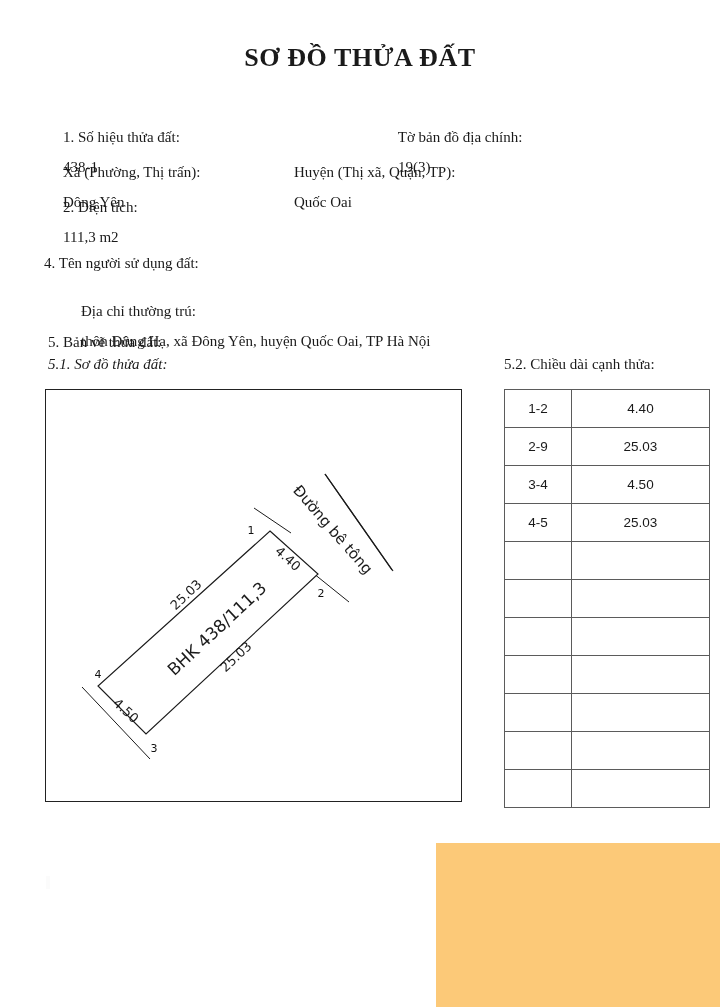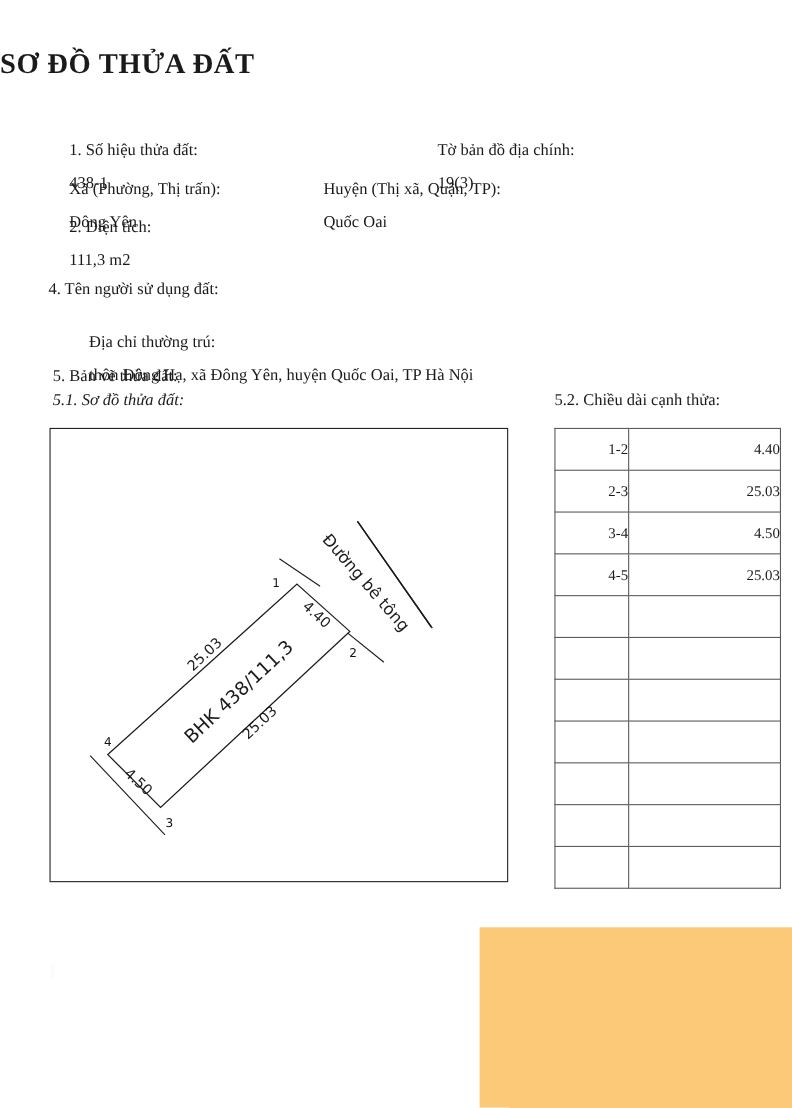--- a/index.html
+++ b/index.html
@@ -21,21 +21,21 @@
     inset: 0;
     background: #ffffff;
   }
 
   
   .doc-title {
     position: absolute;
     top: 43px;
     left: 0;
     width: 720px;
-    text-align: left;
+    text-align: center;
     font-size: 26px;
     font-weight: bold;
     letter-spacing: 0.6px;
     font-family: "Liberation Serif", "DejaVu Serif", serif;
   }
 
   
   .info-line {
     position: absolute;
     font-size: 15px;
@@ -85,23 +85,23 @@
     left: 504px;
     top: 389px;
     width: 203px;
     border-collapse: collapse;
     table-layout: fixed;
   }
   .side-table td {
     border: 1px solid #5b5b5b;
     height: 37px;
     font-size: 13.5px;
-    text-align: right;
+    text-align: center;
     vertical-align: middle;
-    font-family: Liberation Serif, serif;
+    font-family: Liberation Sans, sans-serif;
     padding: 0;
   }
   .side-table td.c-edge { width: 66px; }
   .side-table td.c-len  { width: 137px; }
 
   
   .orange-block {
     position: absolute;
     left: 436px;
     top: 843px;
@@ -203,21 +203,21 @@
     </svg>
   </div>
 
   <table class="side-table">
     <tbody>
       <tr>
         <td class="c-edge">1-2</td>
         <td class="c-len">4.40</td>
       </tr>
       <tr>
-        <td class="c-edge">2-3</td>
+        <td class="c-edge">2-9</td>
         <td class="c-len">25.03</td>
       </tr>
       <tr>
         <td class="c-edge">3-4</td>
         <td class="c-len">4.50</td>
       </tr>
       <tr>
         <td class="c-edge">4-5</td>
         <td class="c-len">25.03</td>
       </tr>

